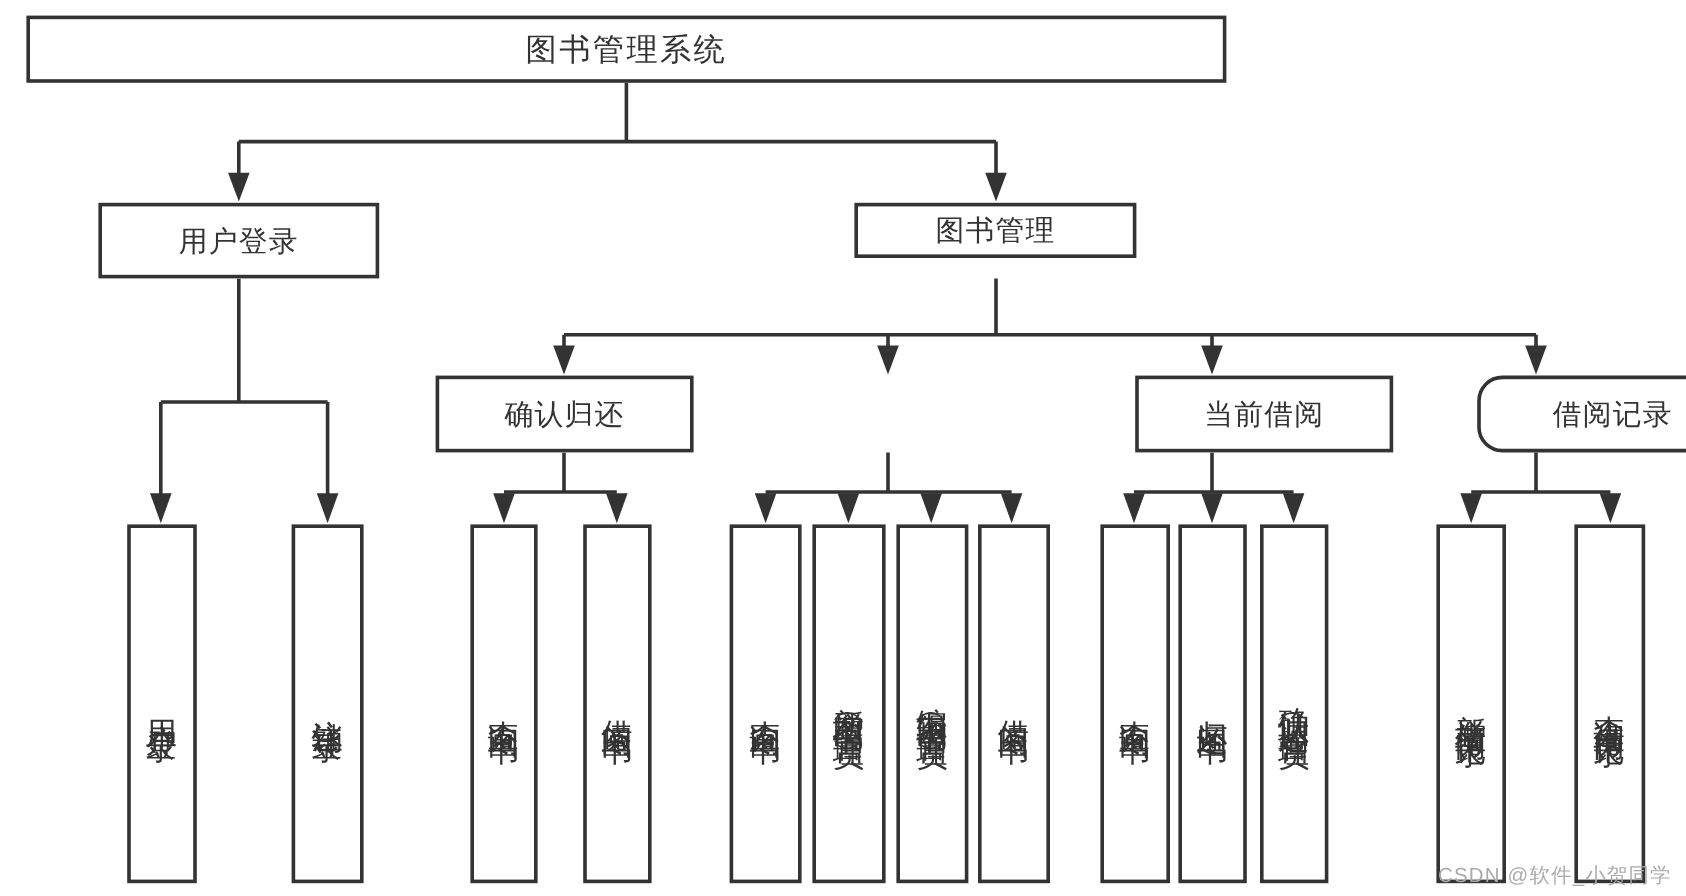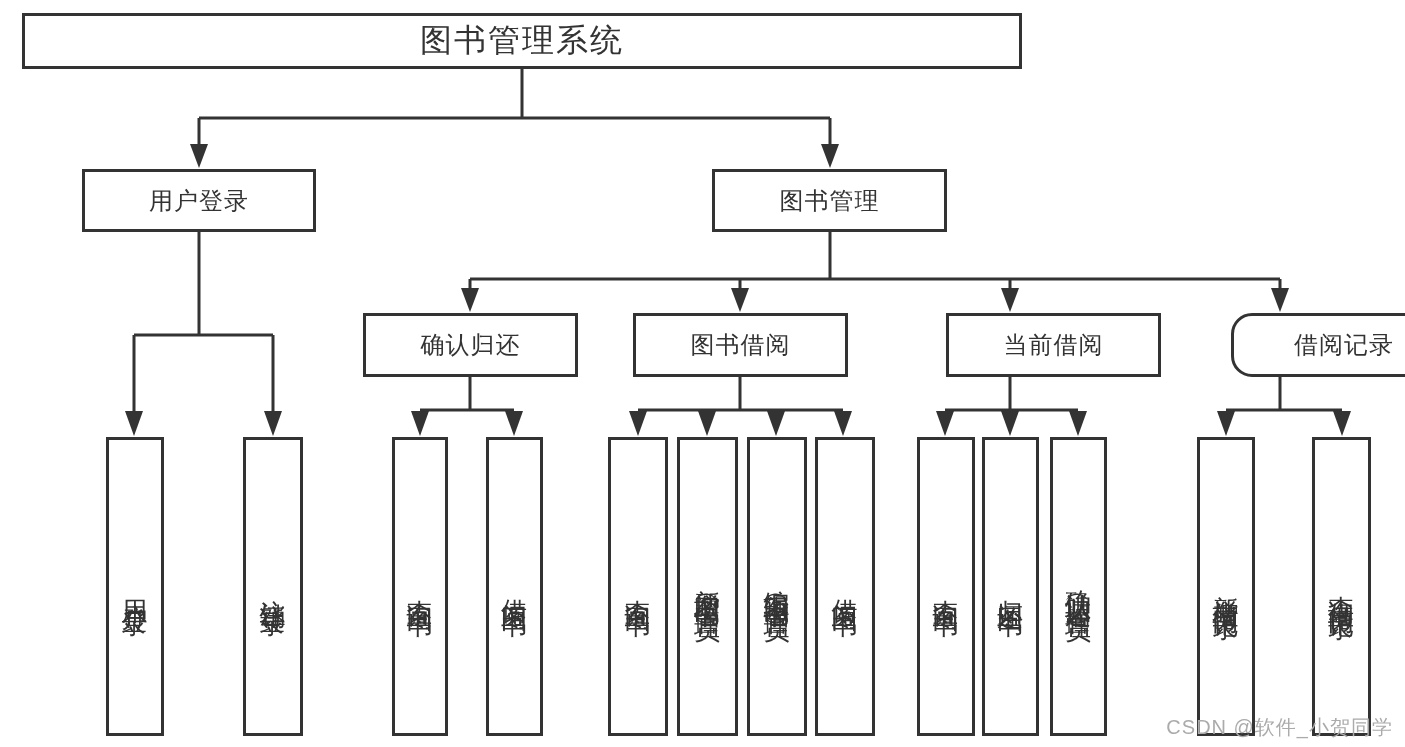--- a/index.html
+++ b/index.html
@@ -21,33 +21,33 @@
     position: absolute;
     background: #ffffff;
     border: 3px solid #333333;
     box-sizing: border-box;
     display: flex;
     align-items: center;
     justify-content: center;
     text-align: center;
   }
   .hnode { font-size: 24px; letter-spacing: 1px; }
-  .rootnode { font-size: 32px; letter-spacing: 2px; }
+  .rootnode { font-size: 26px; letter-spacing: 2px; }
   .vnode span {
     writing-mode: vertical-rl;
     text-orientation: mixed;
     font-size: 26px;
     letter-spacing: 4px;
     line-height: 1;
   }
   .watermark {
     position: absolute;
     right: 12px;
     bottom: 6px;
-    font-size: 20px;
+    font-size: 17px;
     color: #ababab;
     letter-spacing: 1px;
     z-index: 5;
     white-space: nowrap;
   }
 </style>
 </head>
 <body>
 
 <div class="canvas">
@@ -98,29 +98,26 @@
     </g>
   </svg>
 
   <div class="node hnode rootnode" style="left:22px; top:13px; width:1000px; height:56px;">
     <span>图书管理系统</span>
   </div>
 
   <div class="node hnode" style="left:82px; top:169px; width:234px; height:63px;">
     <span>用户登录</span>
   </div>
-  <div class="node hnode" style="left:712px; top:169px; width:235px; height:63px;">
+  <div class="node hnode" style="left:712px; top:169px; width:235px; height:46px;">
     <span>图书管理</span>
   </div>
 
   <div class="node hnode" style="left:363px; top:313px; width:215px; height:64px;">
     <span>确认归还</span>
-  </div>
-  <div class="node hnode" style="left:633px; top:313px; width:215px; height:64px;">
-    <span>图书借阅</span>
   </div>
   <div class="node hnode" style="left:903px; top:313px; width:215px; height:64px;margin-left:43px;">
     <span>当前借阅</span>
   </div>
   <div class="node hnode" style="left:1231px; top:313px; width:226px; height:64px;border-radius:21px;">
     <span>借阅记录</span>
   </div>
 
   <div class="node vnode" style="left:106px; top:437px; width:58px; height:299px;">
     <span>用户登录</span>

